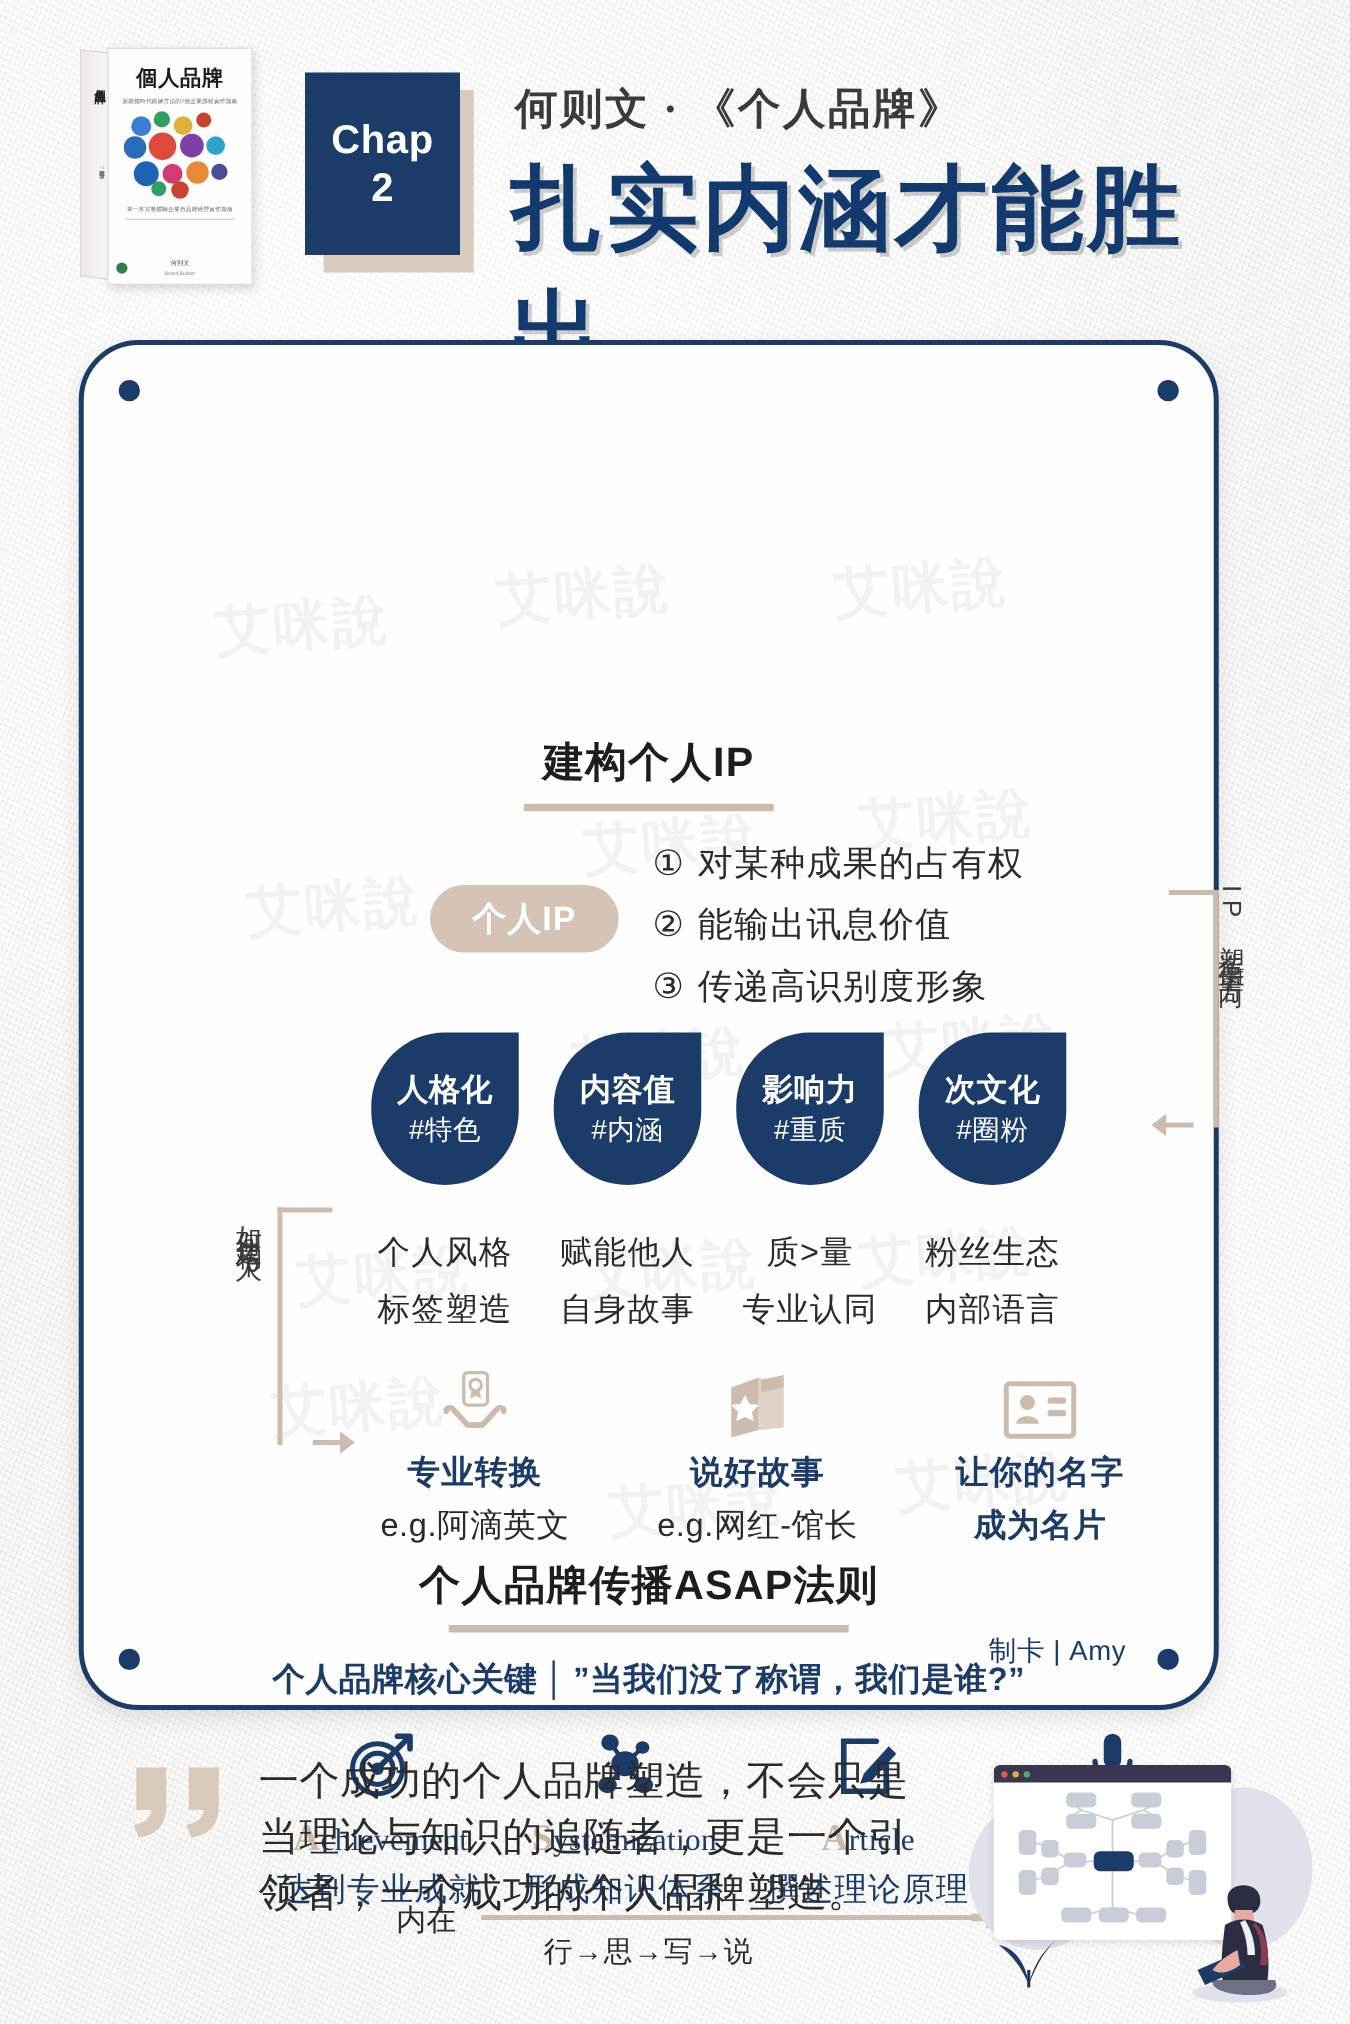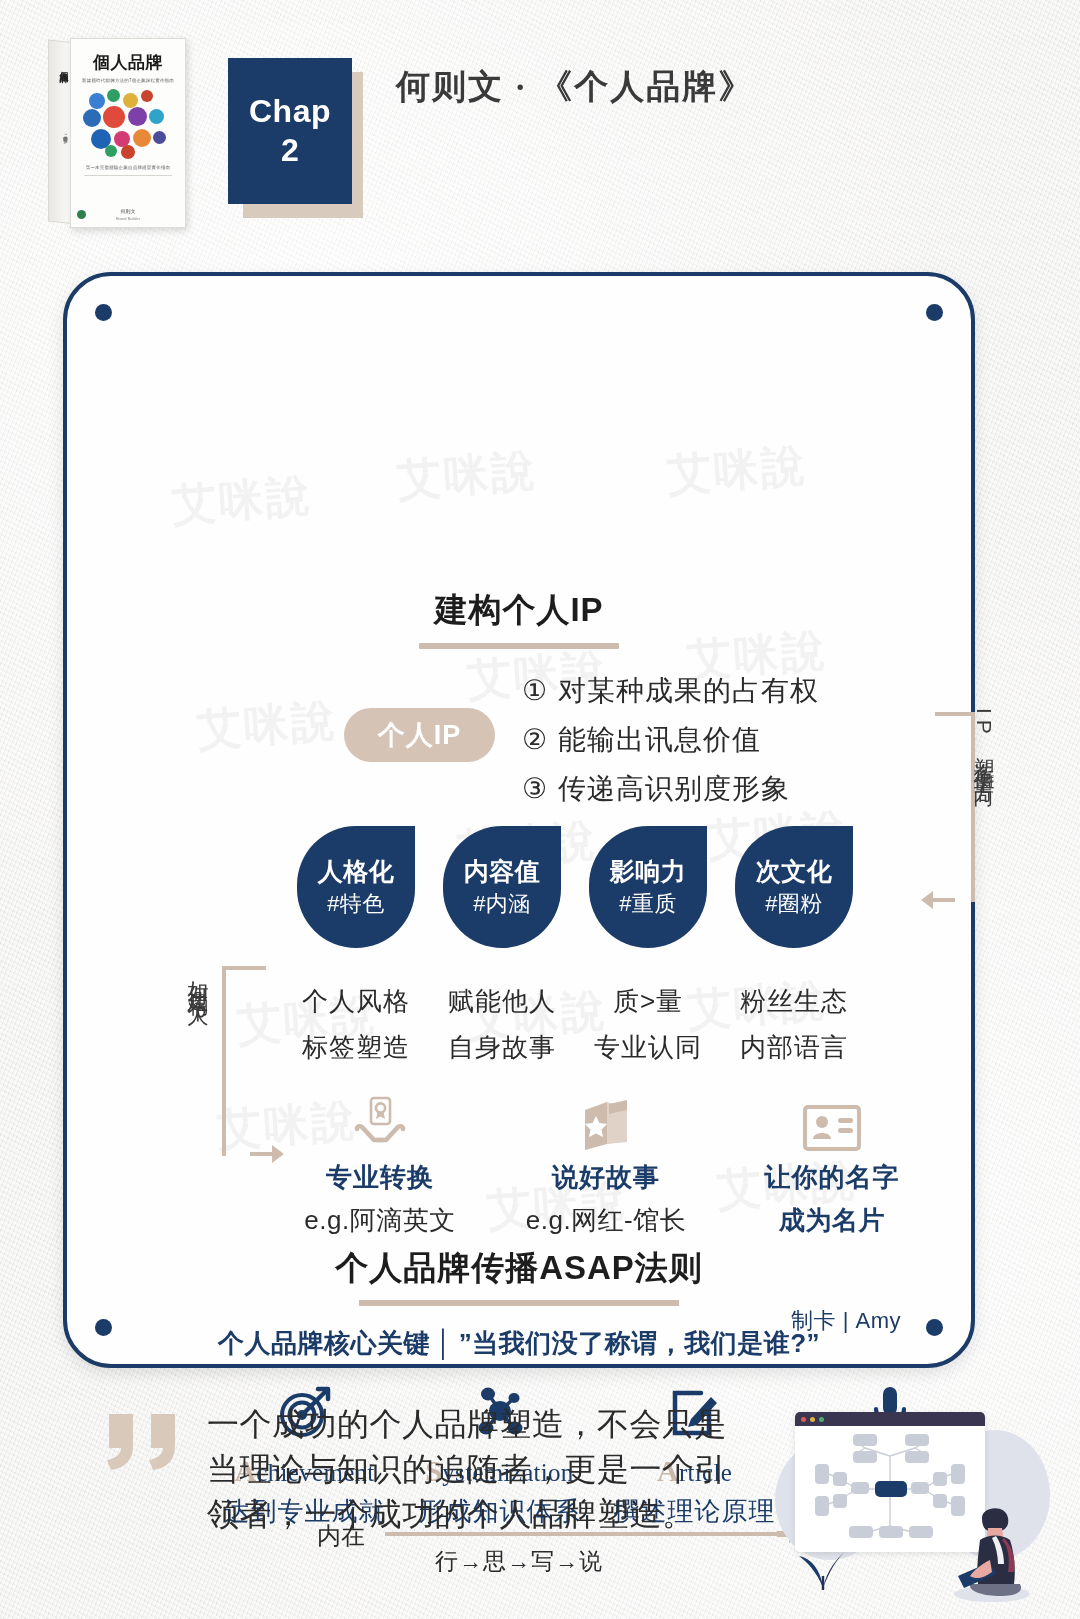--- a/index.html
+++ b/index.html
@@ -16,21 +16,21 @@
     background-color: #f1f0ee;
     background-image:
       repeating-linear-gradient(112deg, rgba(255,255,255,.55) 0 1px, rgba(0,0,0,.018) 1px 2px, rgba(255,255,255,.35) 2px 4px),
       repeating-linear-gradient(27deg, rgba(255,255,255,.5) 0 1px, rgba(0,0,0,.02) 1px 3px, rgba(255,255,255,.3) 3px 5px),
       radial-gradient(circle at 30% 20%, rgba(255,255,255,.9), rgba(0,0,0,0) 45%),
       radial-gradient(circle at 75% 75%, rgba(255,255,255,.8), rgba(0,0,0,0) 50%);
     z-index: 0;
   }
 
   
-  .header { position:absolute; left:0; top:0; width:964px; height:250px; z-index:3; }
+  .header { position:absolute; left:16px; top:0; width:964px; height:250px; z-index:3; }
 
   .book { position:absolute; left:48px; top:38px; width:140px; height:190px; }
   .book-spine {
     position:absolute; left:0; top:4px; width:24px; height:182px;
     background:linear-gradient(90deg,#e8e7e3,#fbfbfa);
     border:1px solid #d9d8d4; border-right:none;
     transform: skewY(6deg); transform-origin: right center;
   }
   .book-face {
     position:absolute; left:22px; top:0; width:116px; height:190px;
@@ -243,20 +243,21 @@
     </div>
   </div>
 
   <div class="chap-shadow"></div>
   <div class="chap-box">
     <div class="w">Chap</div>
     <div class="n">2</div>
   </div>
 
   <div class="head-sub">何则文 · 《个人品牌》</div>
+  <div class="head-title">扎实内涵才能胜出</div>
 </div>
 
 <div class="card">
   <span class="dot tl"></span>
   <span class="dot tr"></span>
   <span class="dot bl"></span>
   <span class="dot br"></span>
 
   <div class="wm" style="left:105px;top:195px;">艾咪說</div>
   <div class="wm" style="left:330px;top:170px;">艾咪說</div>

